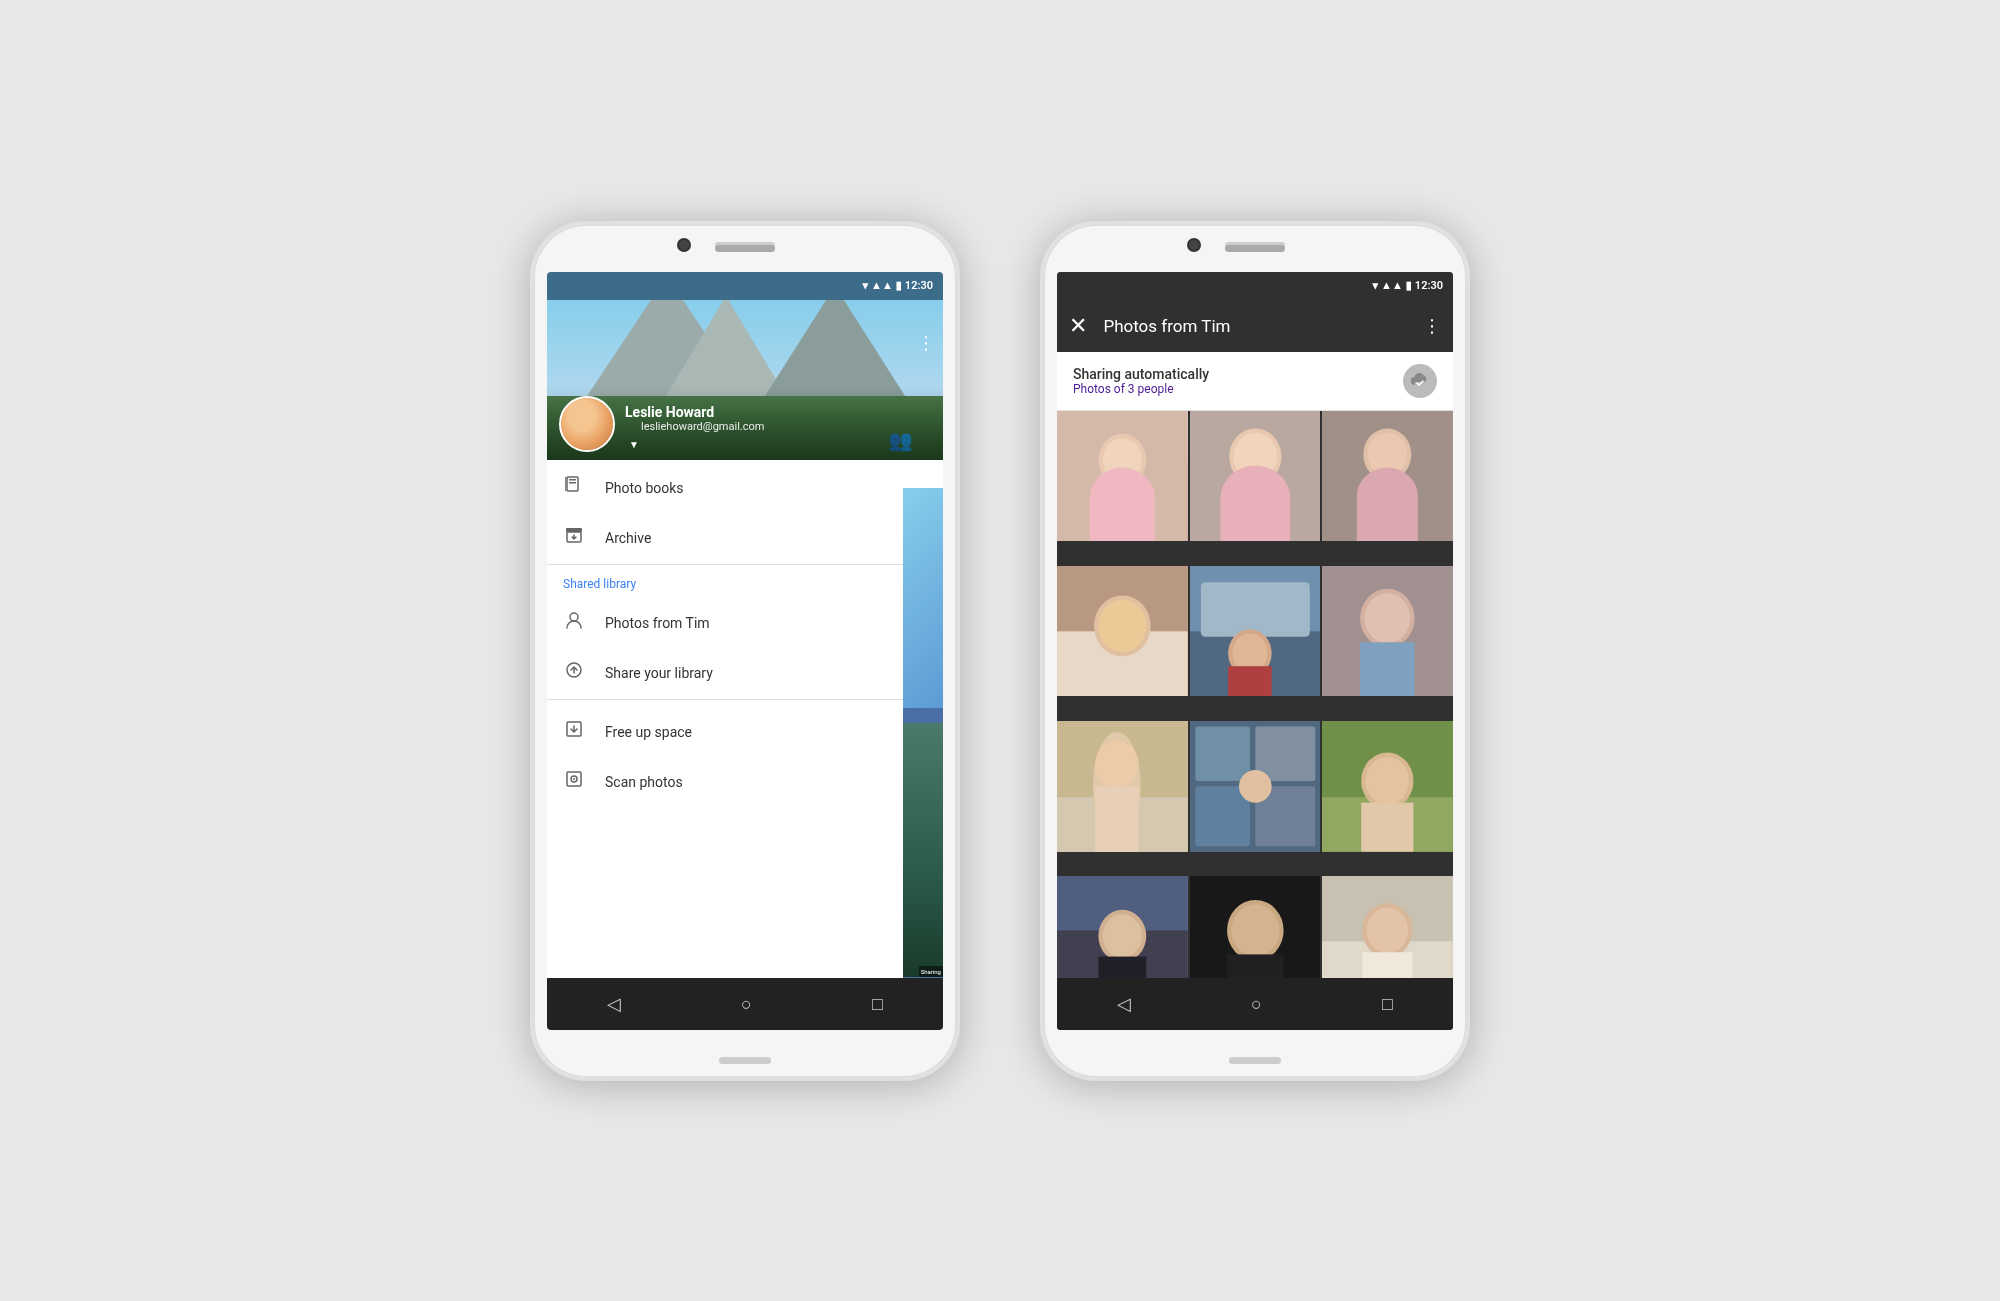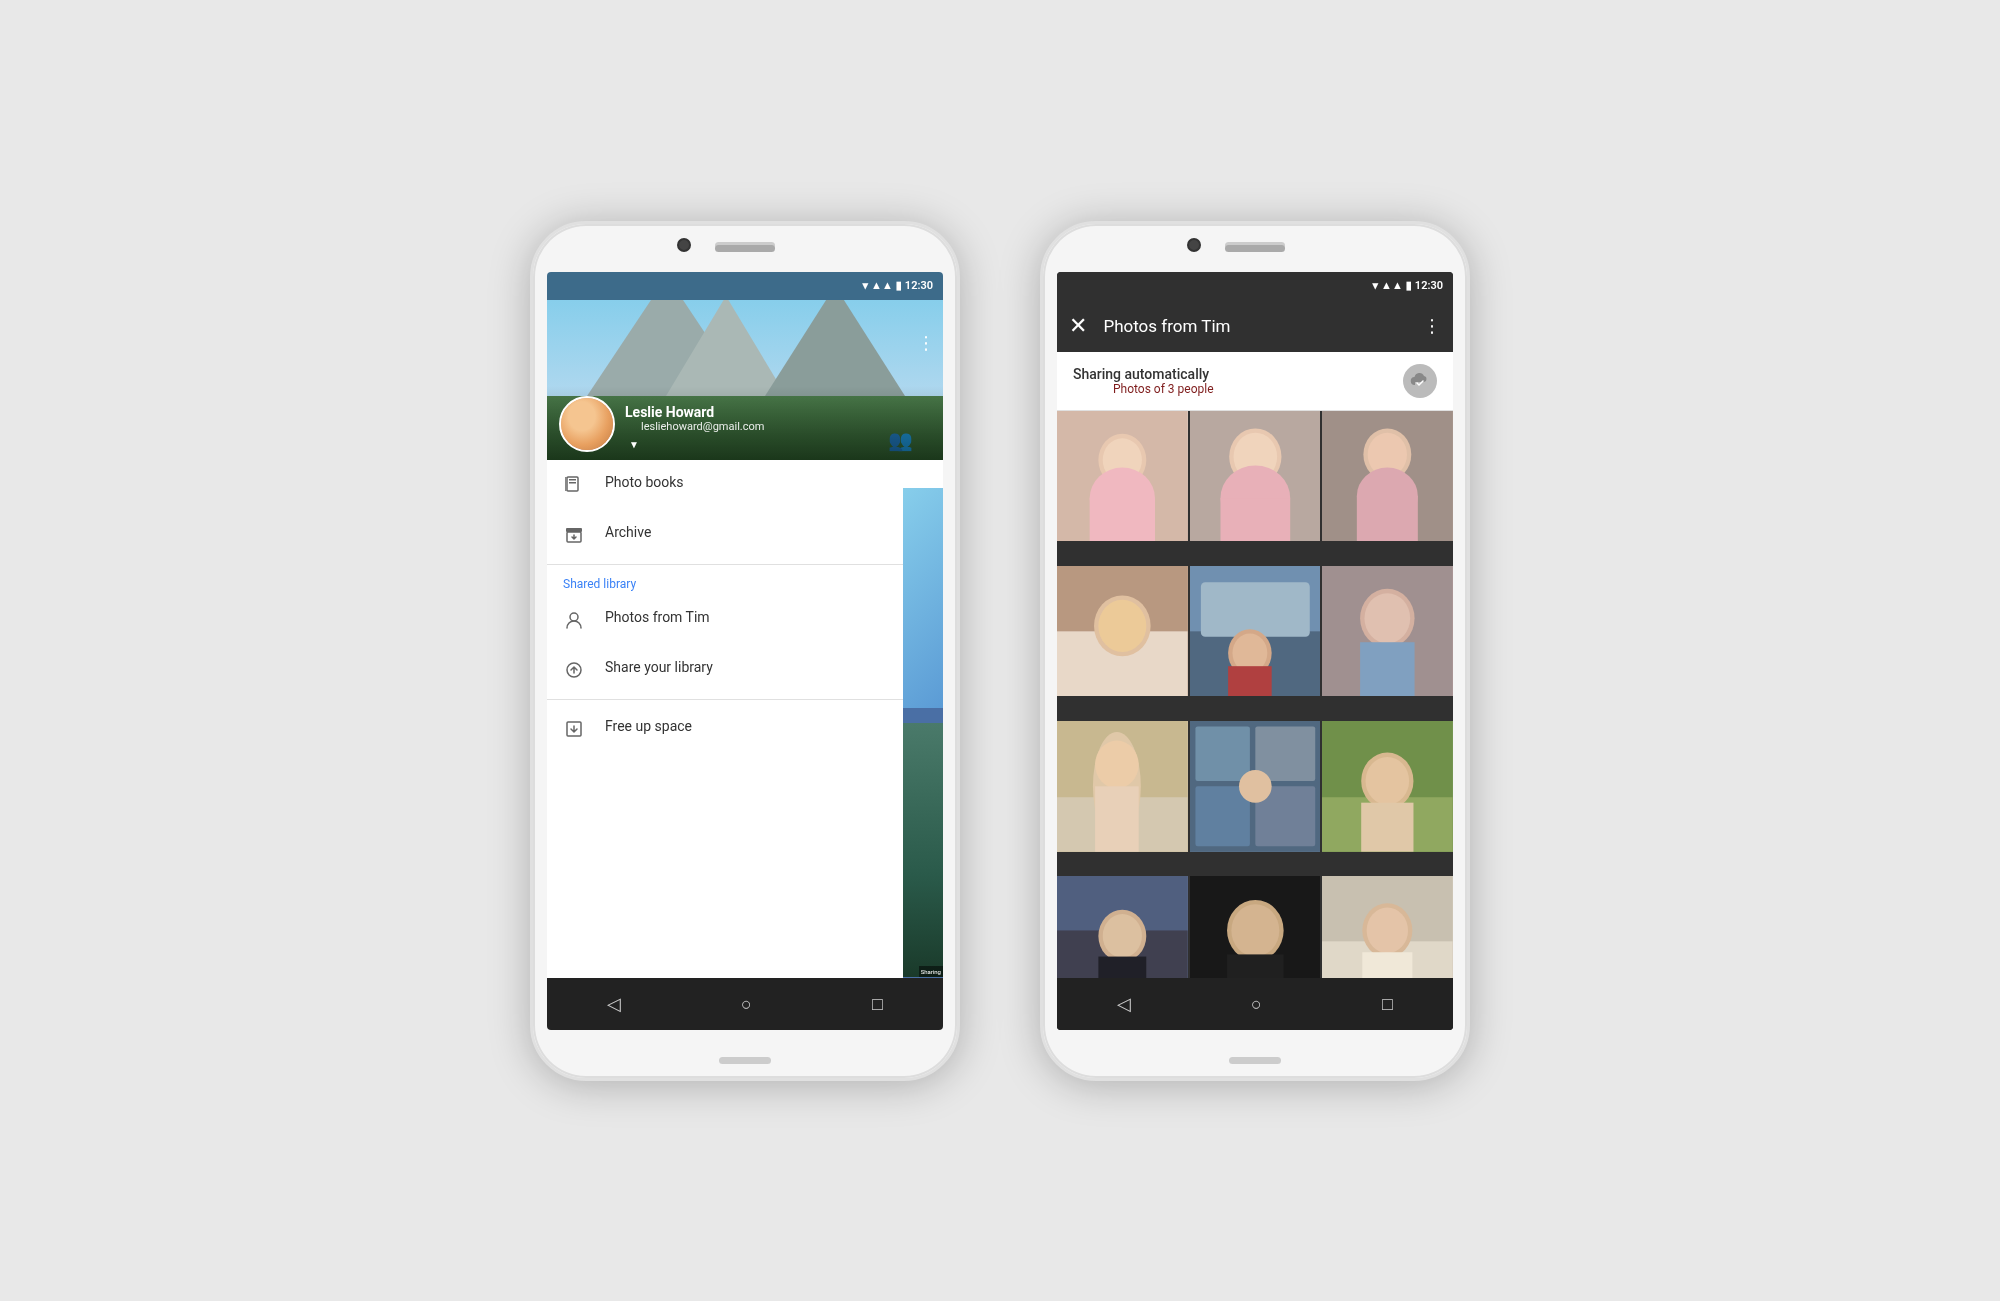--- a/index.html
+++ b/index.html
@@ -144,21 +144,21 @@
       position: absolute;
       top: 32px;
       right: 8px;
       color: #fff;
       font-size: 18px;
     }
 
     .menu-list { background: #fff; }
     .menu-item {
       display: flex;
-      align-items: flex-start;
+      align-items: flex-end;
       padding: 14px 16px;
       gap: 20px;
       border-bottom: none;
       cursor: pointer;
       font-size: 14px;
       color: #333;
     }
     .menu-icon {
       width: 22px;
       height: 22px;
@@ -266,21 +266,21 @@
 
     .saving-banner {
       background: #fff;
       padding: 12px 16px;
       display: flex;
       align-items: center;
       justify-content: space-between;
       border-bottom: 1px solid #e0e0e0;
     }
     .saving-text .saving-title { font-size: 14px; color: #333; font-weight: 500; }
-    .saving-text .saving-sub { font-size: 12px; color: #7f1d1d; margin-left: 40px; }
+    .saving-text .saving-sub { font-size: 12px; color: #4c1d95; }
     .cloud-icon {
       width: 34px;
       height: 34px;
       background: #bbb;
       border-radius: 50%;
       display: flex;
       align-items: center;
       justify-content: center;
       color: #fff;
       font-size: 16px;
@@ -452,20 +452,35 @@
         <div class="menu-item">
           <div class="menu-icon">
             <svg width="20" height="20" viewBox="0 0 20 20" fill="none">
                 <rect x="3" y="3" width="14" height="14" rx="1" stroke="#666" stroke-width="1.5"></rect>
                 <path d="M10 13V7M7 10l3 3 3-3" stroke="#666" stroke-width="1.5" stroke-linecap="round"></path>
               </svg>
           </div>
           <span>Free up space</span>
         </div>
 
+        <div class="menu-item">
+          <div class="menu-icon">
+            <svg width="20" height="20" viewBox="0 0 20 20" fill="none">
+                <rect x="3" y="3" width="14" height="14" rx="1" stroke="#666" stroke-width="1.5"></rect>
+                <circle cx="10" cy="10" r="3" stroke="#666" stroke-width="1.5"></circle>
+                <circle cx="10" cy="10" r="1" fill="#666"></circle>
+              </svg>
+          </div>
+          <span>Scan photos</span>
+          <div class="ext-icon">
+            <svg width="14" height="14" viewBox="0 0 14 14" fill="none">
+                <path d="M5 3H2a1 1 0 00-1 1v8a1 1 0 001 1h8a1 1 0 001-1v-3M8 2h4v4M13 1L7 7" stroke="#888" stroke-width="1.5" stroke-linecap="round"></path>
+              </svg>
+          </div>
+        </div>
 
         <div class="peek">
           <div class="peek-img1"></div>
           <div class="peek-img2">
             <div class="peek-sharing" style="font-size:6px; padding:2px; color:#fff;">Sharing</div>
           </div>
         </div>
       </div>
 
       <div class="nav-bar">

